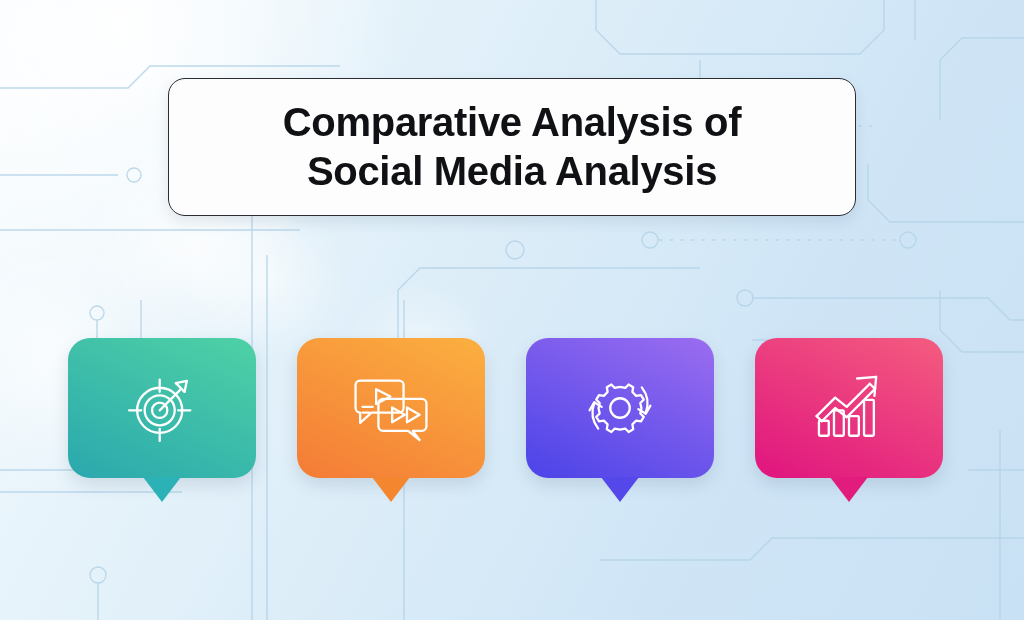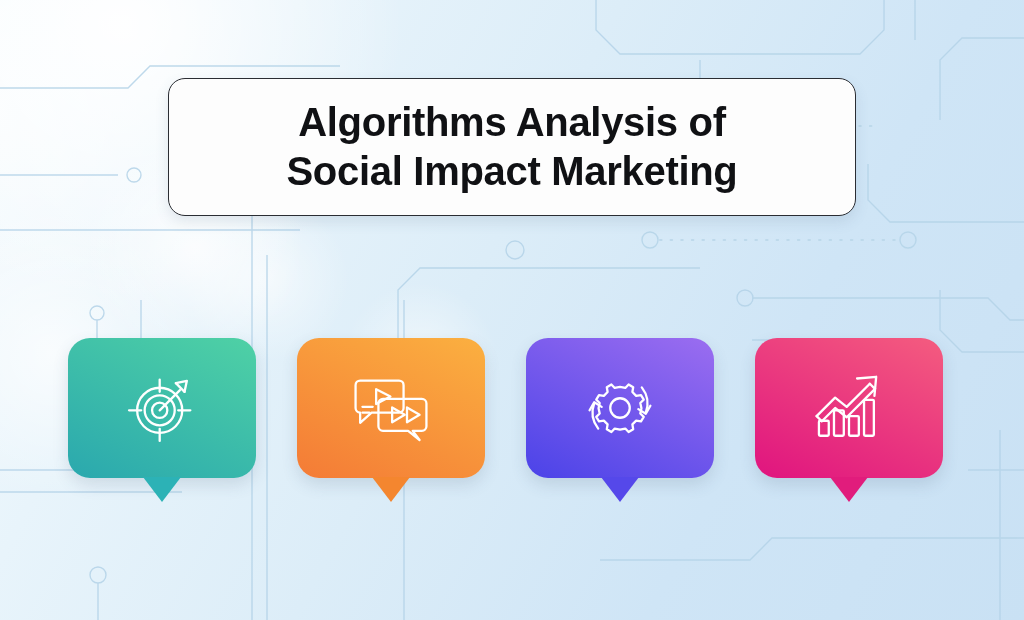--- a/index.html
+++ b/index.html
@@ -131,22 +131,22 @@
     <path d="M660 240 L900 240"></path>
     <path d="M520 126 L880 126"></path>
   </g>
   <g fill="none" stroke="#b4d3e8" stroke-width="1.4" opacity="0.85">
     <circle cx="650" cy="240" r="8"></circle>
     <circle cx="908" cy="240" r="8"></circle>
   </g>
 </svg>
 
 <div id="title-card">
-  <div class="title-line">Algorithms Analysis of</div>
-  <div class="title-line">Social Impact Marketing</div>
+  <div class="title-line">Comparative Analysis of</div>
+  <div class="title-line">Social Media Analysis</div>
 </div>
 
 <div class="card card-0">
   <div class="icon-bubble" id="bubble-0" style="background: linear-gradient(205deg, rgb(79, 209, 165) 0%, rgb(42, 168, 174) 100%);">
     <svg width="74" height="74" viewBox="0 0 64 64">
       <g fill="none" stroke="#ffffff" stroke-width="2" stroke-linecap="round" stroke-linejoin="round">
         <circle cx="30" cy="34" r="19.5"></circle>
         <circle cx="30" cy="34" r="13"></circle>
         <circle cx="30" cy="34" r="6.6"></circle>
         <path d="M30 7.5 L30 18"></path>

